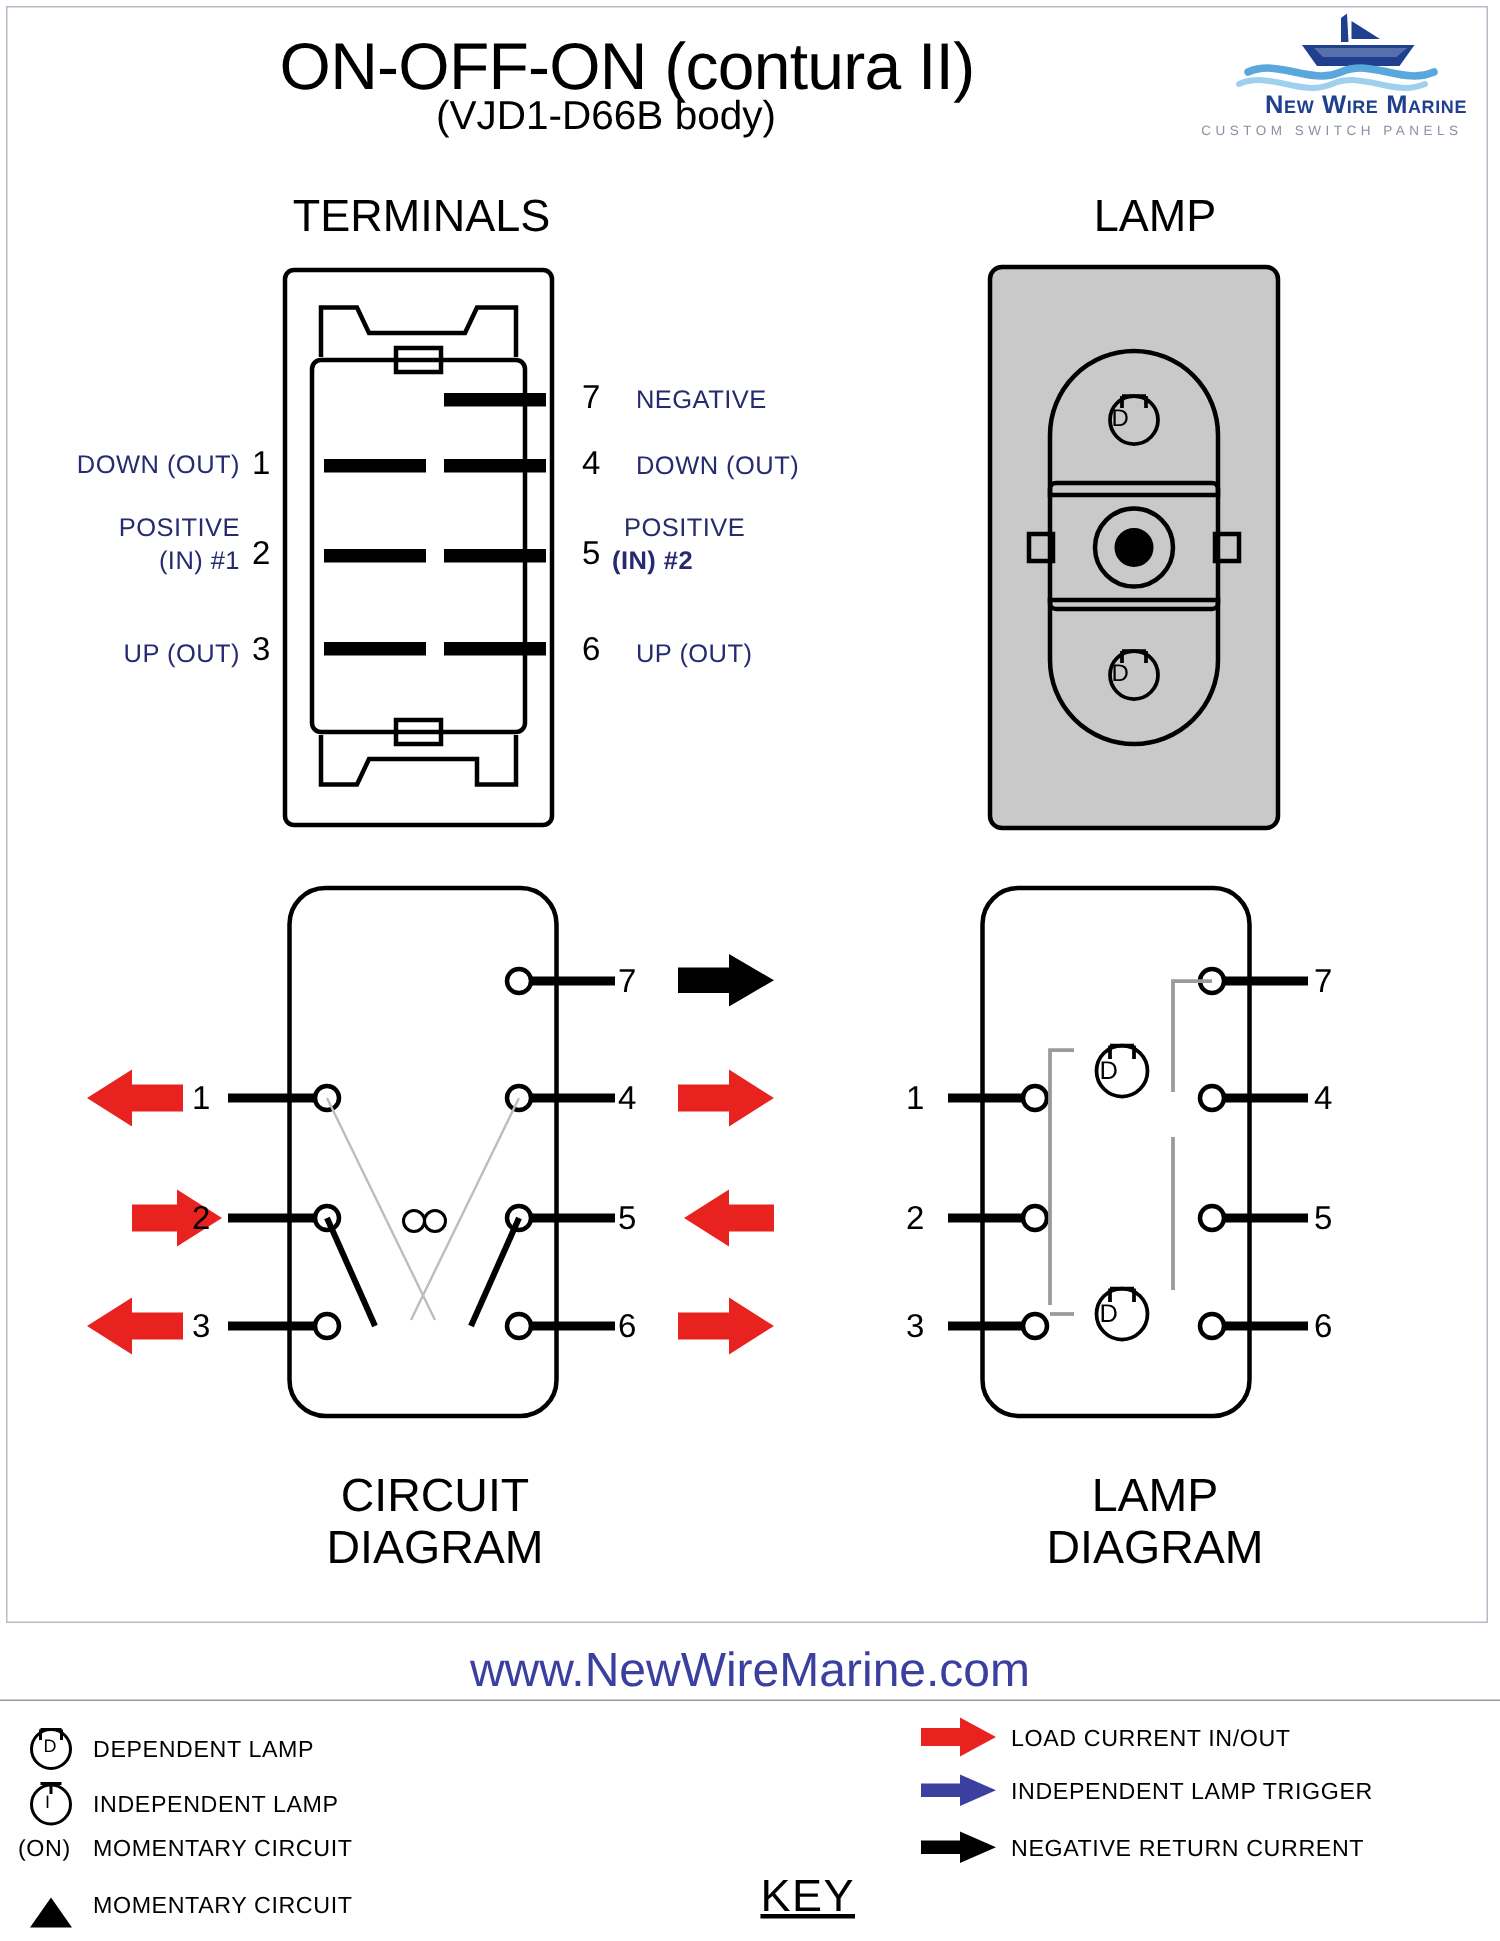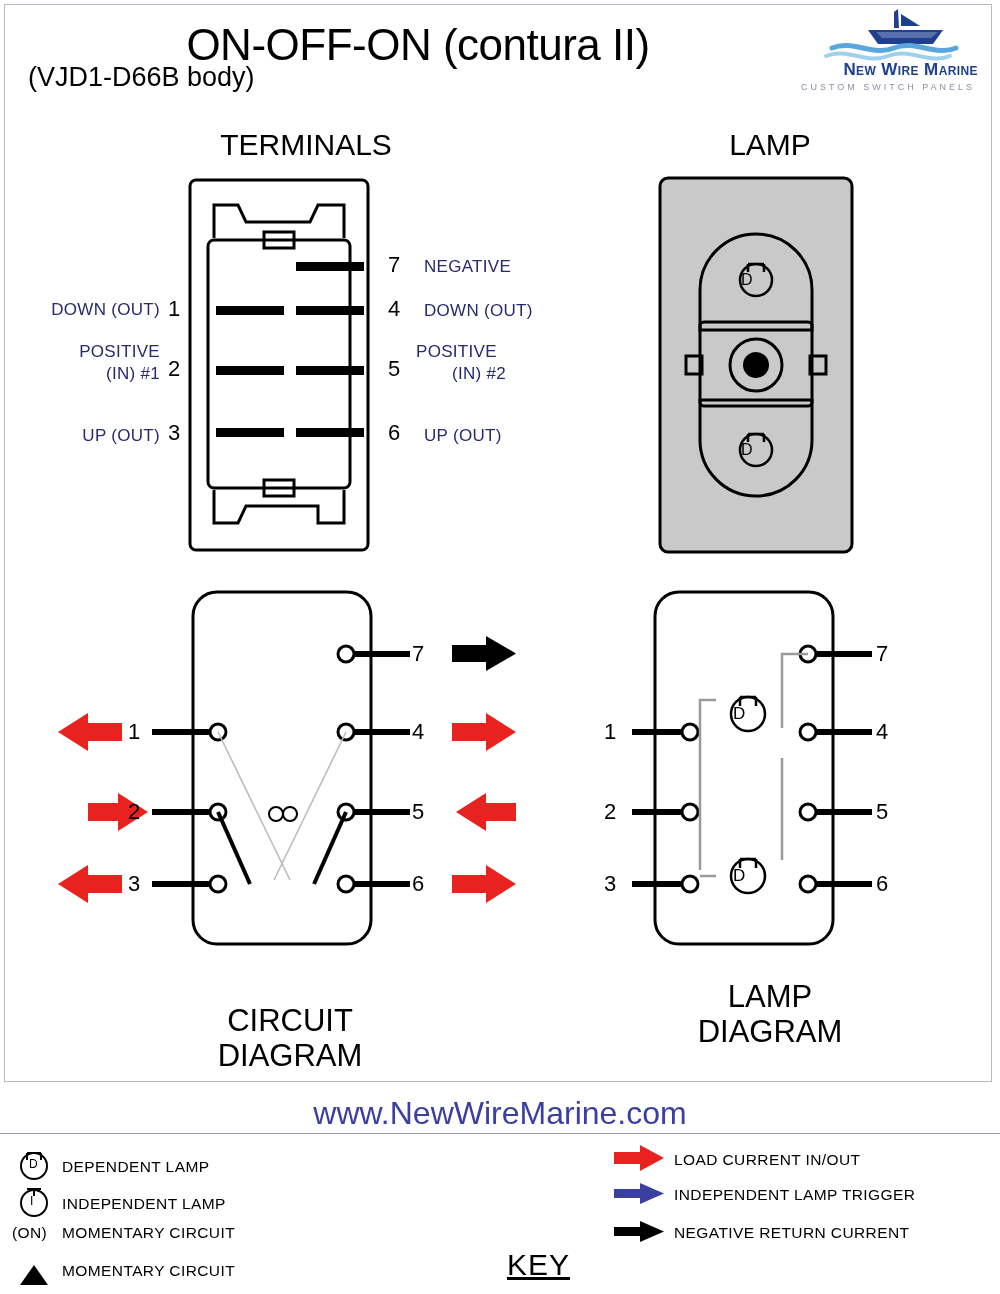--- a/index.html
+++ b/index.html
@@ -12,50 +12,49 @@
   }
   .frame{
     position:absolute;left:4px;top:4px;width:988px;height:1078px;
     border:1px solid #b9b9c9;box-sizing:border-box;
   }
   .title{
     position:absolute;left:0;top:20px;width:836px;text-align:center;
     font-size:44px;letter-spacing:-0.5px;
   }
   .subtitle{
-    position:absolute;left:0;top:62px;width:808px;text-align:left;
+    position:absolute;left:0;top:62px;width:808px;text-align:center;
     font-size:27px;
-    padding-left:28px;
   }
   .logo{
     position:absolute;right:22px;top:6px;width:180px;height:100px;
   }
   .logo .brand{
     position:absolute;left:0;top:54px;width:180px;text-align:right;
     font-size:17px;color:#1f3f8f;font-weight:bold;letter-spacing:0.4px;
     font-variant:small-caps;
   }
   .logo .tag{
     position:absolute;left:0;top:76px;width:180px;text-align:center;
     font-size:9px;color:#8d8fa3;letter-spacing:3px;
   }
   .hdr{
     position:absolute;font-size:30px;text-align:center;
   }
-  #hdr-terminals{left:156px;top:128px;width:300px;text-align:center;}
+  #hdr-terminals{left:131px;top:128px;width:300px;text-align:center;}
   #hdr-lamps{left:620px;top:128px;width:300px;}
 
   .lbl{position:absolute;font-size:17px;color:#262a6e;letter-spacing:0.3px;}
   .lbl.r{text-align:right;}
   .num{position:absolute;font-size:22px;color:#000;}
 
   .capt{
     position:absolute;font-size:31px;text-align:center;line-height:1.12;
   }
-  #capt-circuit{left:120px;top:1004px;width:340px;}
+  #capt-circuit{left:120px;top:980px;width:340px;}
   #capt-lamp{left:600px;top:980px;width:340px;}
 
   .url{
     position:absolute;left:0;top:1095px;width:1000px;text-align:center;
     font-size:32px;color:#3b3fa0;
   }
   .keybox{
     position:absolute;left:0;top:1133px;width:1000px;height:161px;
     border-top:1px solid #9a9aa8;box-sizing:border-box;
   }
@@ -269,21 +268,21 @@
 <div class="num" style="left:168px;top:420px;">3</div>
 
 <div class="num" style="left:388px;top:252px;">7</div>
 <div class="lbl" style="left:424px;top:257px;">NEGATIVE</div>
 
 <div class="num" style="left:388px;top:296px;">4</div>
 <div class="lbl" style="left:424px;top:301px;">DOWN (OUT)</div>
 
 <div class="num" style="left:388px;top:356px;">5</div>
 <div class="lbl" style="left:416px;top:342px;">POSITIVE</div>
-<div class="lbl" style="left:452px;top:364px;">(IN) #2</div>
+<div class="lbl" style="left:408px;top:364px;font-weight:bold;">(IN) #2</div>
 
 <div class="num" style="left:388px;top:420px;">6</div>
 <div class="lbl" style="left:424px;top:426px;">UP (OUT)</div>
 
 <div class="num" style="left:412px;top:641px;">7</div>
 <div class="num" style="left:412px;top:719px;">4</div>
 <div class="num" style="left:412px;top:799px;">5</div>
 <div class="num" style="left:412px;top:871px;">6</div>
 <div class="num" style="left:128px;top:719px;">1</div>
 <div class="num" style="left:128px;top:799px;">2</div>

